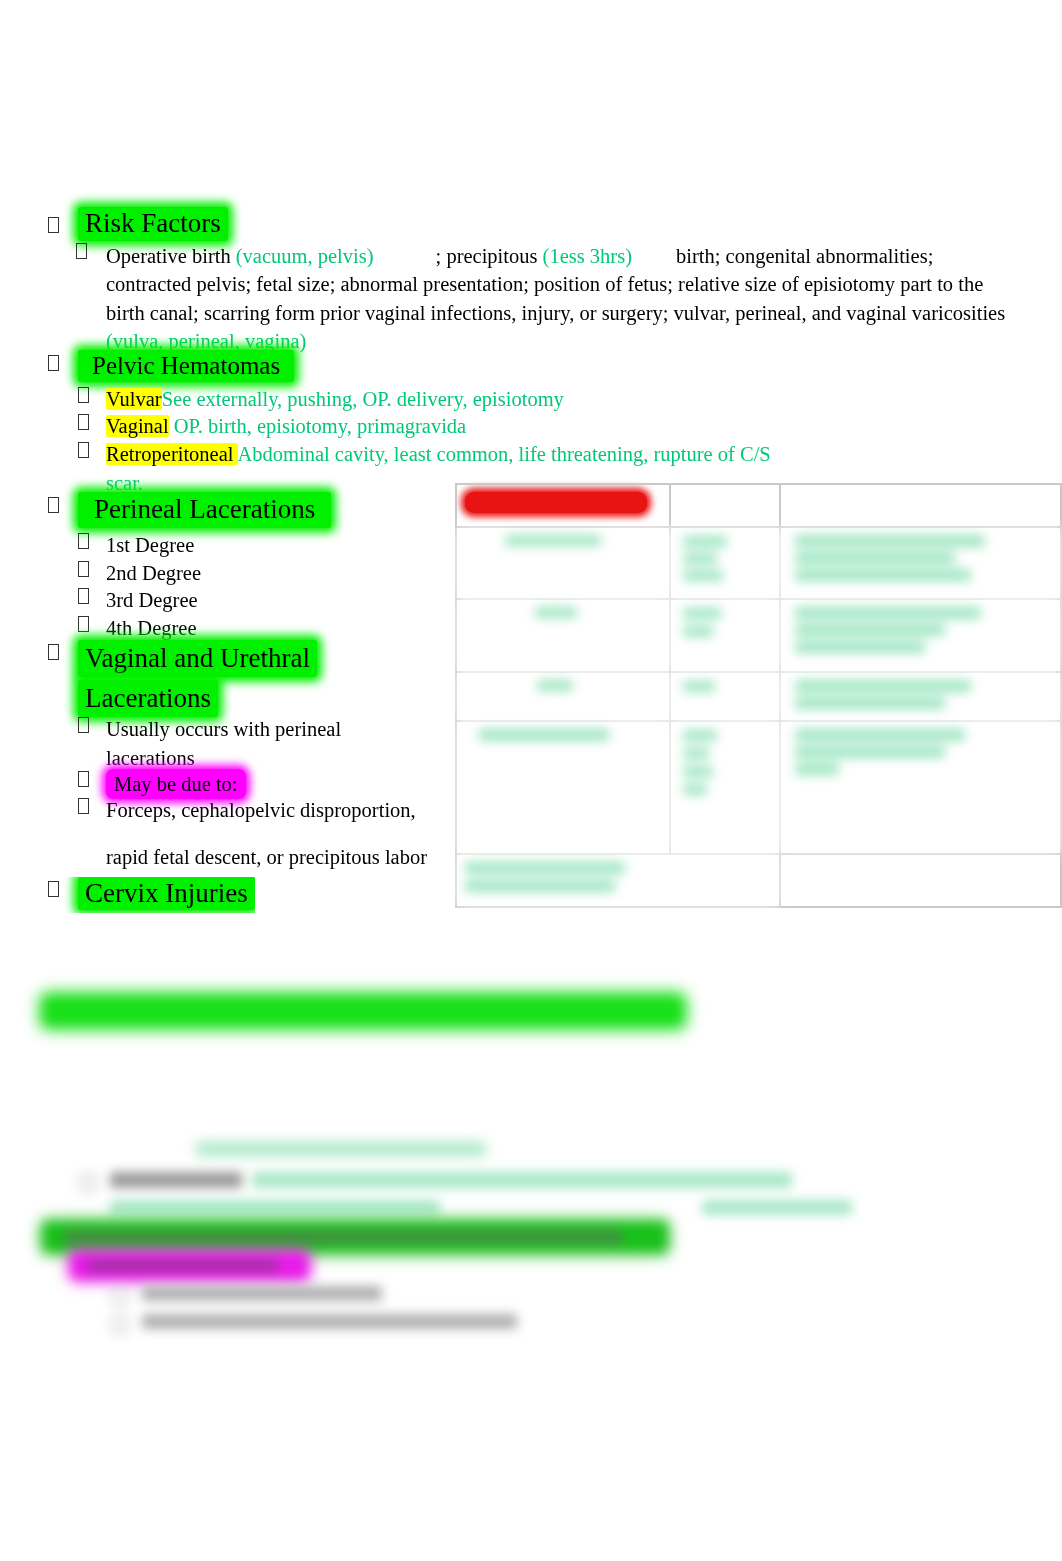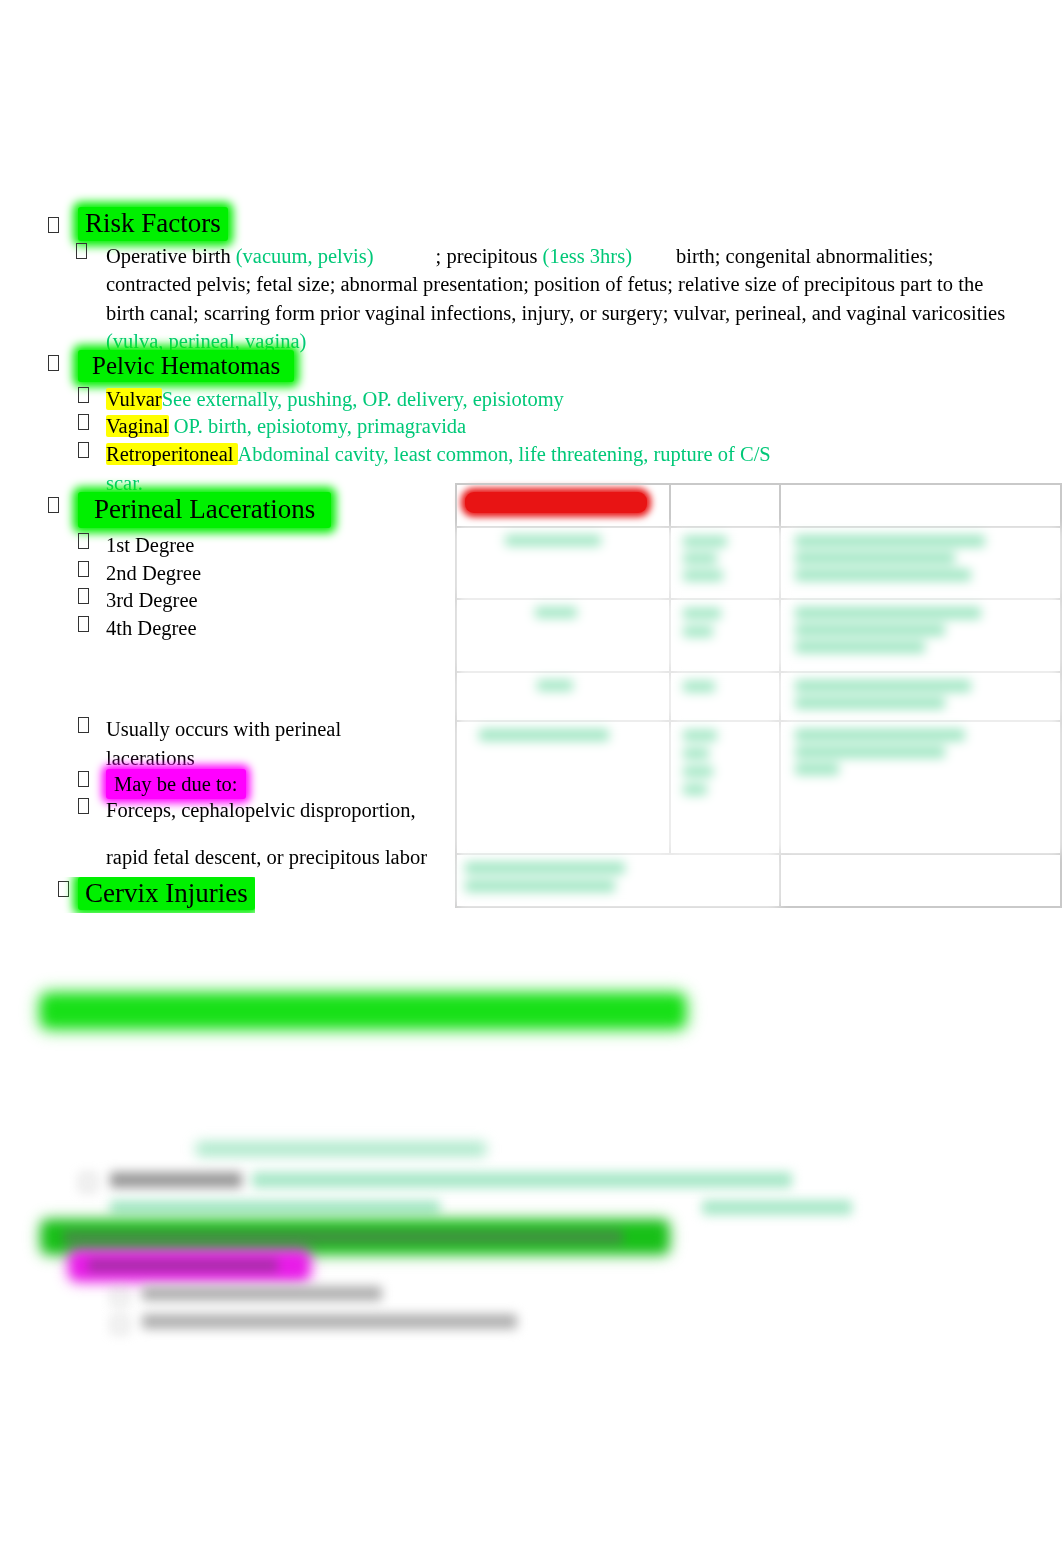--- a/index.html
+++ b/index.html
@@ -140,21 +140,21 @@
   <div class="l1" style="left:48px; top:207px;align-items:flex-end;">
     <span class="bullet"><span class="tofu"></span></span>
     <span class="hl-green" style="padding:1px 7px;">Risk Factors</span>
   </div>
 
   <div style="position:absolute; left:76px; top:243px; width:950px; font-size:20.5px; line-height:1.335;">
     <div style="display:flex; align-items:flex-start;">
       <span class="bullet" style="font-family:'DejaVu Sans',sans-serif;font-size:14px;width:30px;flex:0 0 30px;line-height:1.45;"><span class="tofu"></span></span>
       <span style="flex:1;">
         <span> Operative birth </span><span class="green-txt">(vacuum, pelvis)</span><span style="display:inline-block;width:62px;"></span><span>; precipitous </span><span class="green-txt">(1ess 3hrs)</span><span style="display:inline-block;width:44px;"></span><span>birth; congenital abnormalities;</span>
-        <div style="margin-top:1px;">contracted pelvis; fetal size; abnormal presentation; position of fetus; relative size of precipitous part to the</div>
+        <div style="margin-top:1px;">contracted pelvis; fetal size; abnormal presentation; position of fetus; relative size of episiotomy part to the</div>
         <div style="margin-top:1px;">birth canal; scarring form prior vaginal infections, injury, or surgery; vulvar, perineal, and vaginal varicosities</div>
         <div class="green-txt" style="margin-top:1px;">(vulva, perineal, vagina)</div>
       </span>
     </div>
   </div>
 
   <div class="l1" style="left:48px; top:350px; font-size:25px;">
     <span class="bullet"><span class="tofu"></span></span>
     <span class="hl-green" style="padding:1px 14px;">Pelvic Hematomas</span>
   </div>
@@ -198,44 +198,53 @@
   </div>
   <div class="l2" style="left:78px; top:586px;">
     <span class="bullet"><span class="tofu"></span></span>
     <span>3rd Degree</span>
   </div>
   <div class="l2" style="left:78px; top:614px;">
     <span class="bullet"><span class="tofu"></span></span>
     <span>4th Degree</span>
   </div>
 
+  <div style="position:absolute; left:48px; top:640px; display:flex; align-items:flex-start; font-size:27px; line-height:1.3;">
+    <span class="bullet" style="font-family:'DejaVu Sans',sans-serif;font-size:18px;width:30px;flex:0 0 30px;line-height:1.45;"><span class="tofu"></span></span>
+    <span>
+      <span class="hl-green" style="padding:1px 7px; display:inline-block;">Vaginal and Urethral</span>
+      <div style="margin-top:3px;">
+        <span class="hl-green" style="padding:1px 7px; display:inline-block;">Lacerations</span>
+      </div>
+    </span>
+  </div>
 
   <div class="l2" style="left:78px; top:715px; width:360px;">
     <span class="bullet"><span class="tofu"></span></span>
     <span>
       <span>Usually occurs with perineal</span>
       <div style="margin-top:1px;">lacerations</div>
     </span>
   </div>
 
   <div class="l2" style="left:78px; top:769px;">
     <span class="bullet"><span class="tofu"></span></span>
-    <span class="hl-magenta" style="padding:1px 8px;">May be due to:</span>
+    <span class="hl-magenta" style="padding:1px 8px;border-radius:7px;">May be due to:</span>
   </div>
 
   <div class="l2" style="left:78px; top:796px; width:400px;">
     <span class="bullet"><span class="tofu"></span></span>
     <span>
       <span>Forceps, cephalopelvic disproportion,</span>
       <div style="margin-top:19px;">rapid fetal descent, or precipitous labor</div>
       <div class="green-txt" style="margin-top:9px;">Local anesthetic</div>
     </span>
   </div>
 
-  <div style="position:absolute; left:48px; top:877px; height:36px; overflow:hidden; display:flex; align-items:flex-start; font-size:27px;text-align:center;">
+  <div style="position:absolute; left:48px; top:877px; height:36px; overflow:hidden; display:flex; align-items:flex-start; font-size:27px;">
     <span class="bullet" style="font-family:'DejaVu Sans',sans-serif;font-size:18px;width:30px;flex:0 0 30px;line-height:1.45;"><span class="tofu"></span></span>
     <span class="hl-green" style="padding:1px 7px;">Cervix Injuries</span>
   </div>
 
   <div class="tbl-wrap">
     <table class="grid">
       <tbody>
         <tr style="height:42px;">
           <td class="c1">
             <span class="redbar hl-red"></span>

